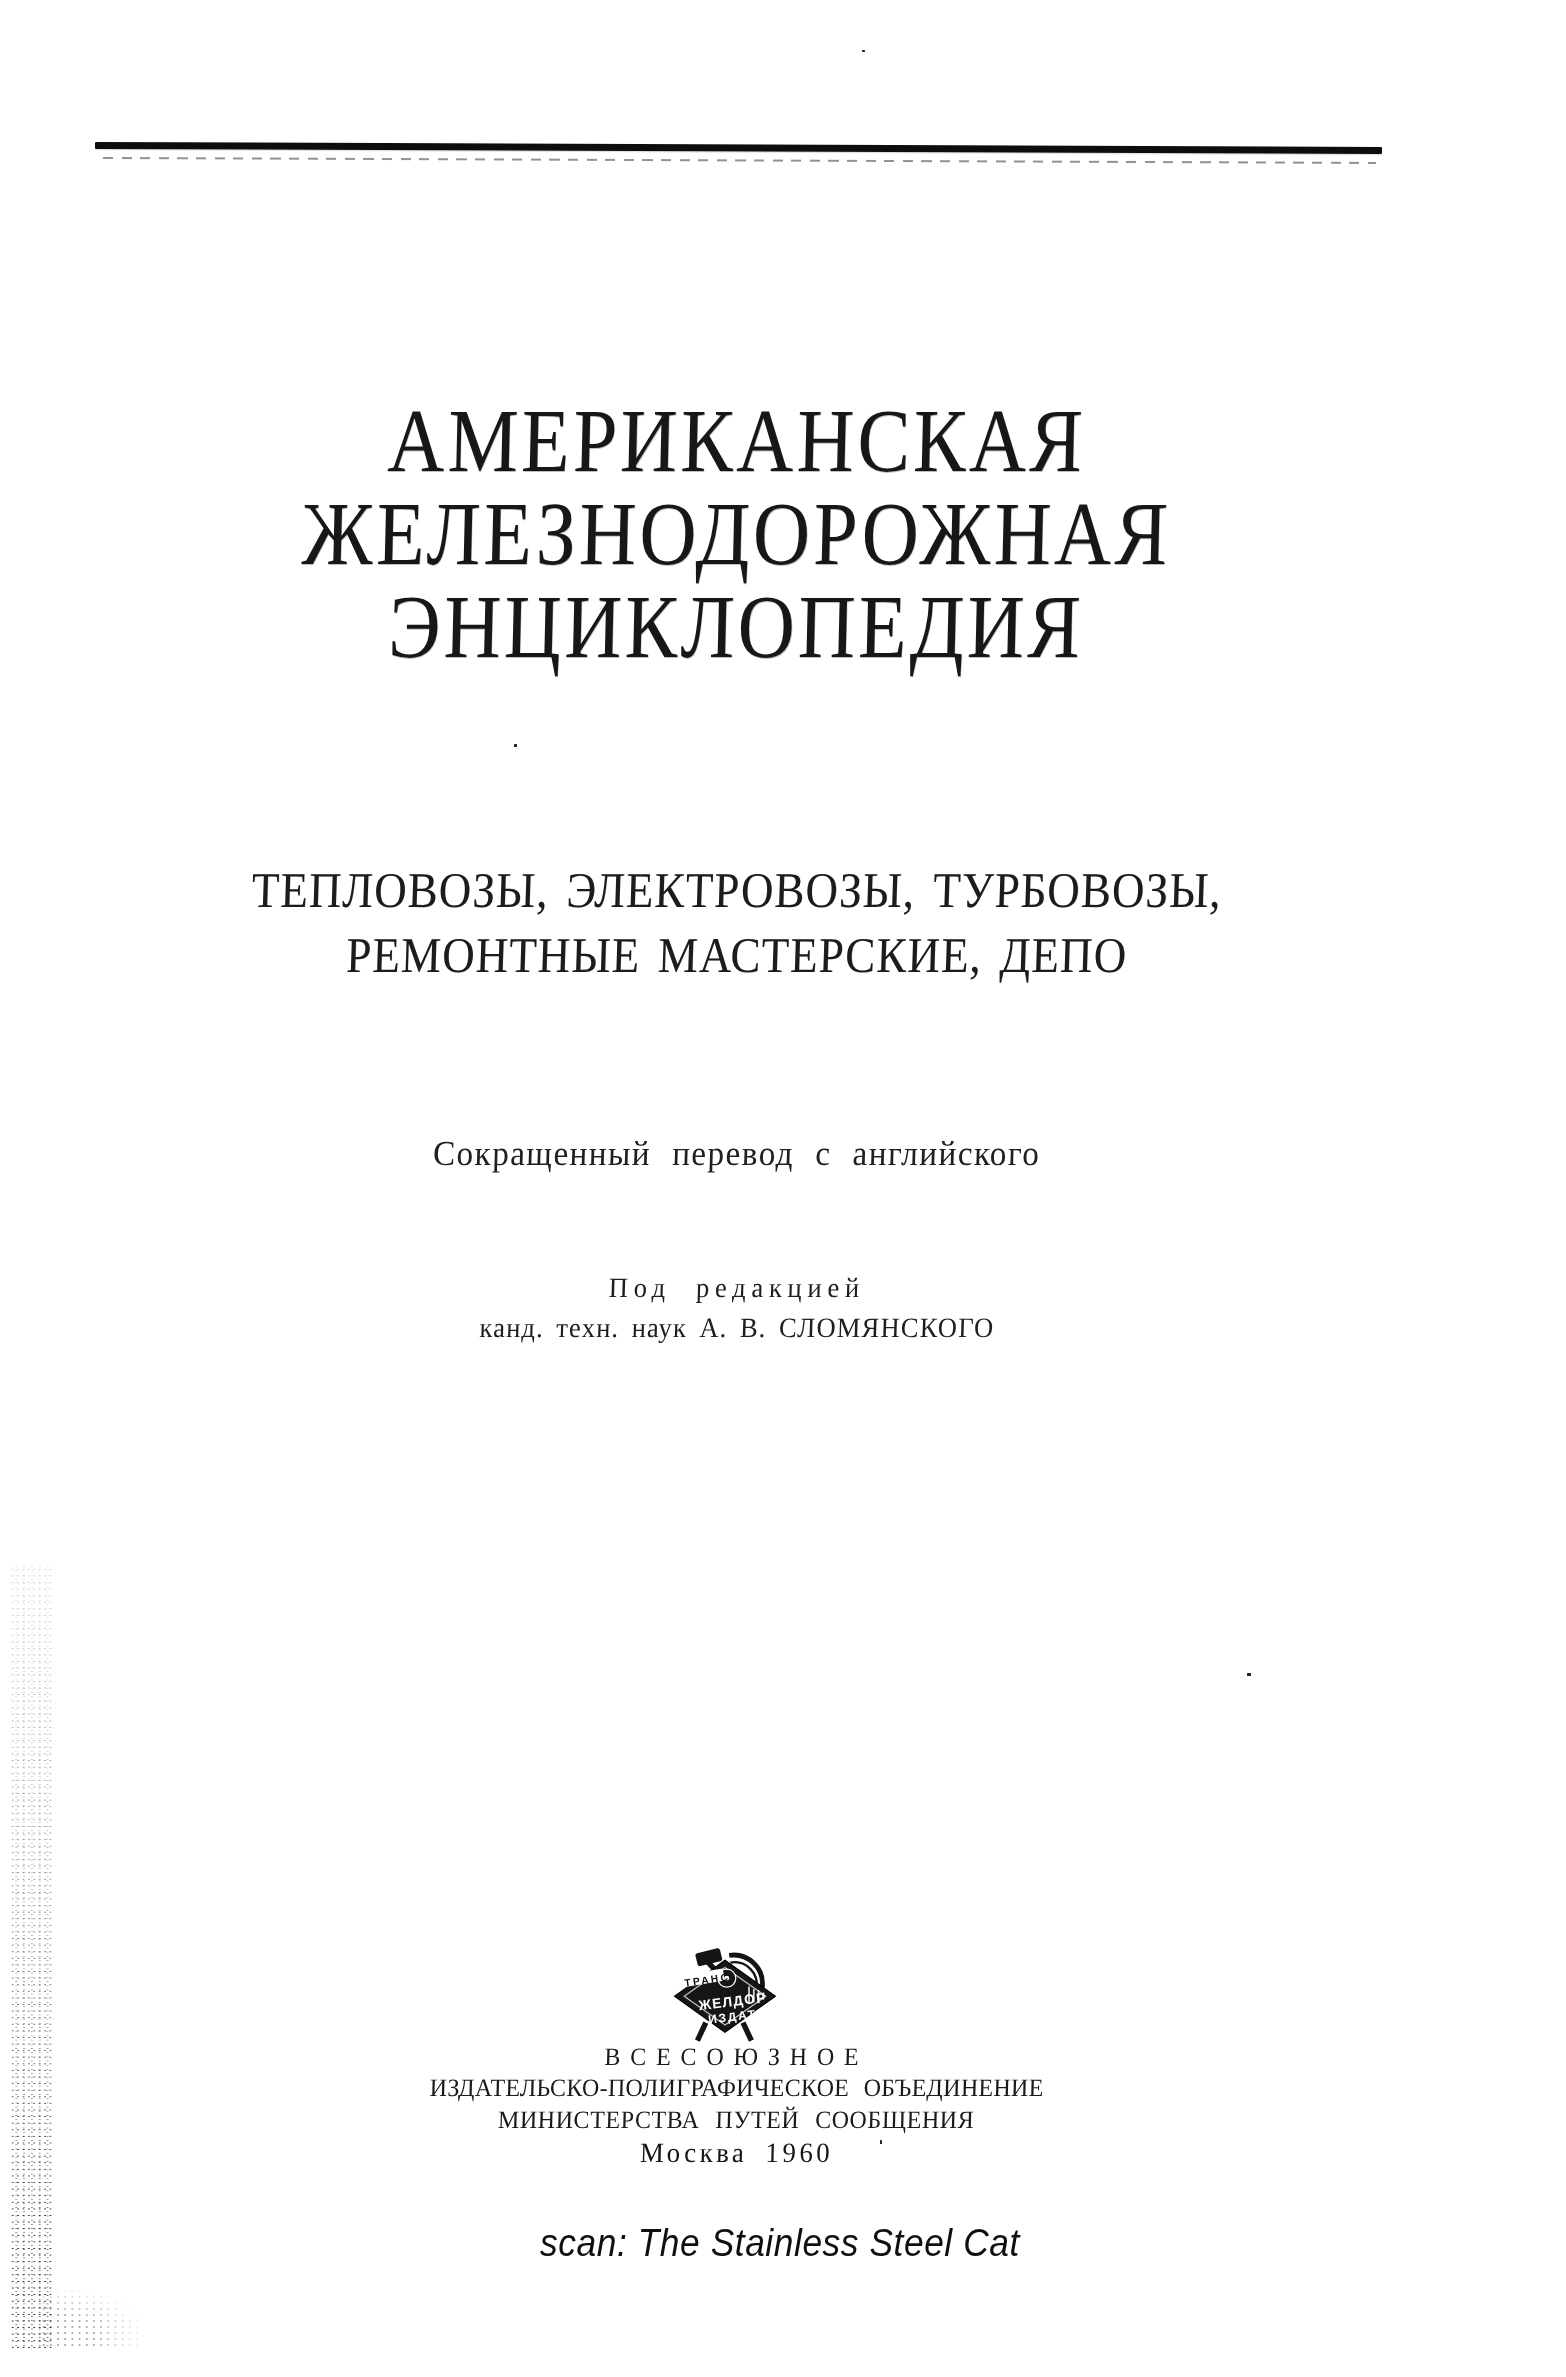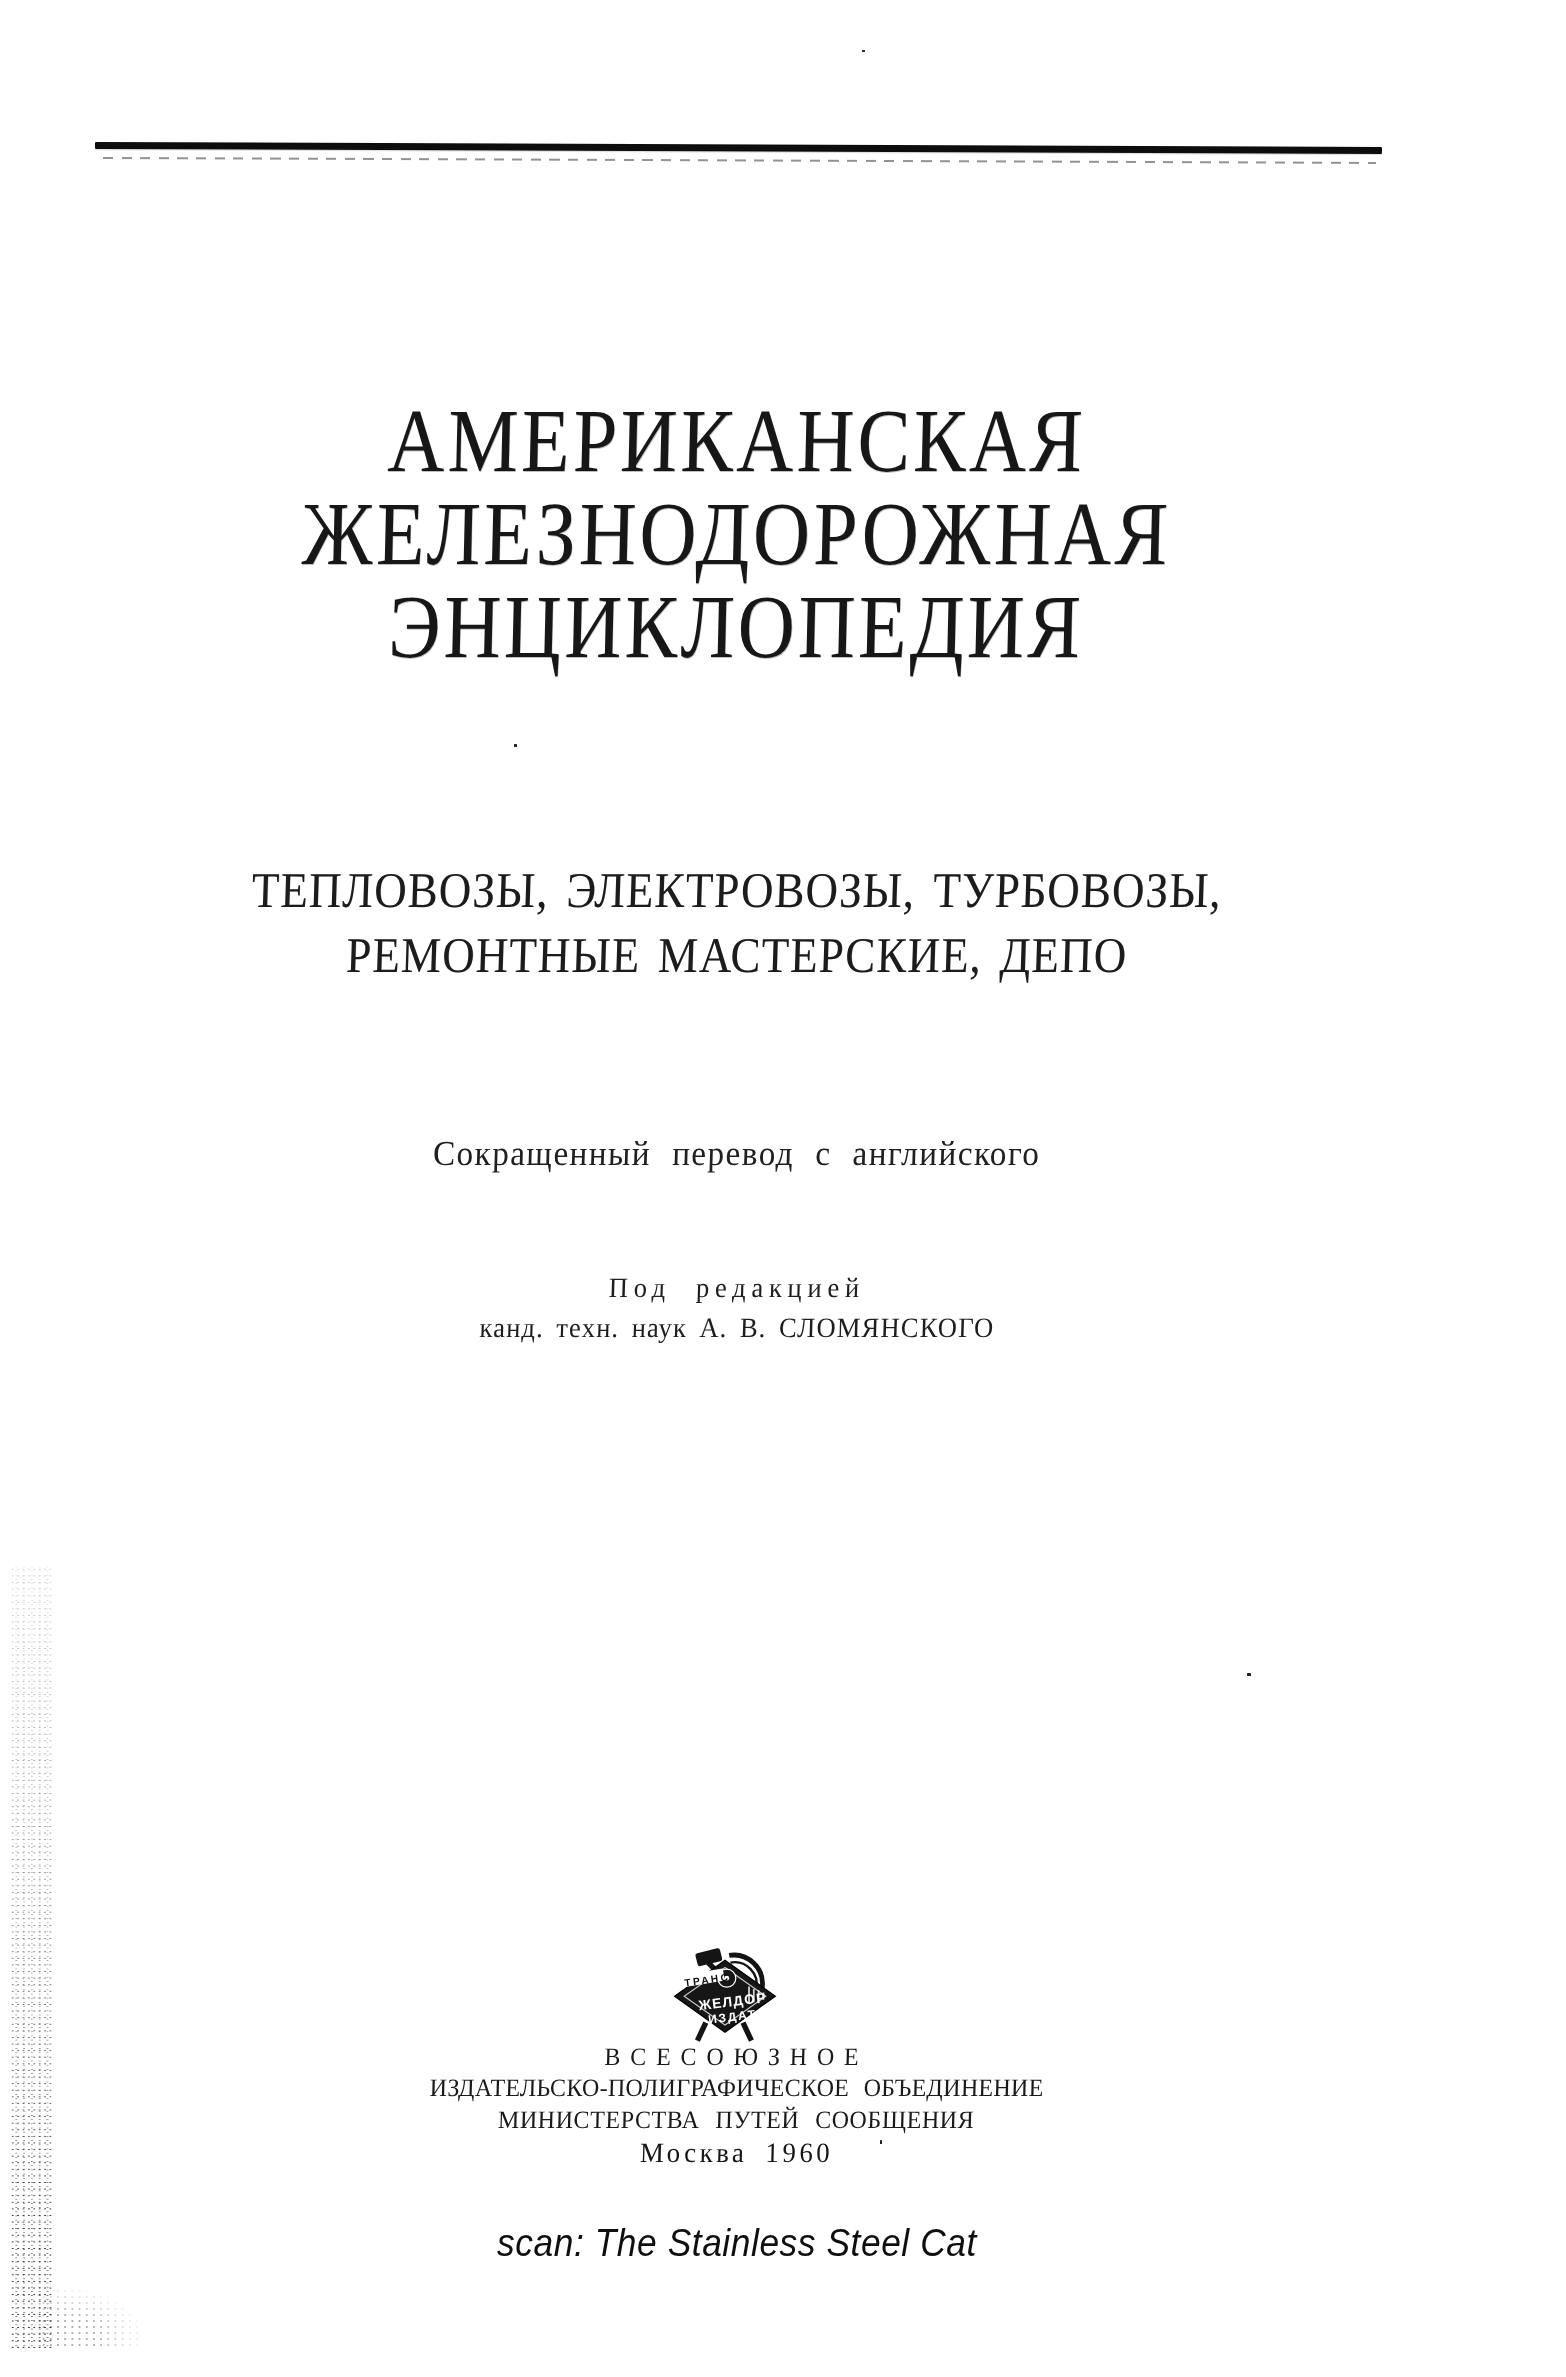--- a/index.html
+++ b/index.html
@@ -41,21 +41,21 @@
     word-spacing:6px;color:#1c1c1c;text-shadow:0.3px 0.3px 0 rgba(0,0,0,.2);}
   .translation-note{top:1134px;font-size:35px;letter-spacing:1.5px;word-spacing:12px;color:#202020;}
   .editor-block{top:1268px;font-size:28px;line-height:40px;color:#1e1e1e;}
   .editor-intro{letter-spacing:6px;word-spacing:13.2px;}
   .editor-name{letter-spacing:1.2px;word-spacing:4.8px;}
   .imprint-1{top:2043px;font-size:25px;letter-spacing:10.2px;color:#1a1a1a;}
   .imprint-2{top:2074px;font-size:25px;letter-spacing:0.3px;word-spacing:8.4px;color:#1a1a1a;}
   .imprint-3{top:2106px;font-size:25px;letter-spacing:0.6px;word-spacing:9.6px;color:#1a1a1a;}
   .city-year{top:2137px;font-size:28px;letter-spacing:3.6px;word-spacing:8.4px;color:#161616;}
   .scan-credit{top:2222px;font-size:38px;font-style:italic;
-    font-family:"Liberation Sans","DejaVu Sans",sans-serif;letter-spacing:0.6px;color:#0f0f0f;}
+    font-family:"Liberation Sans","DejaVu Sans",sans-serif;letter-spacing:0.6px;color:#0f0f0f;margin-left:43px;}
   .scan-credit .sqc{display:inline-block;transform:scaleX(.93);}
   
   .logo{position:absolute;left:671px;top:1947px;width:108px;height:96px;}
   
   .noise-band{
     position:absolute;left:9.6px;top:1566px;width:42px;height:783px;
     background-image:
       radial-gradient(circle,rgba(0,0,0,.85) 0.7px,transparent 1px),
       radial-gradient(circle,rgba(0,0,0,.55) 0.6px,transparent 0.9px);
     background-size:5.4px 6.6px,7.8px 4.2px;

